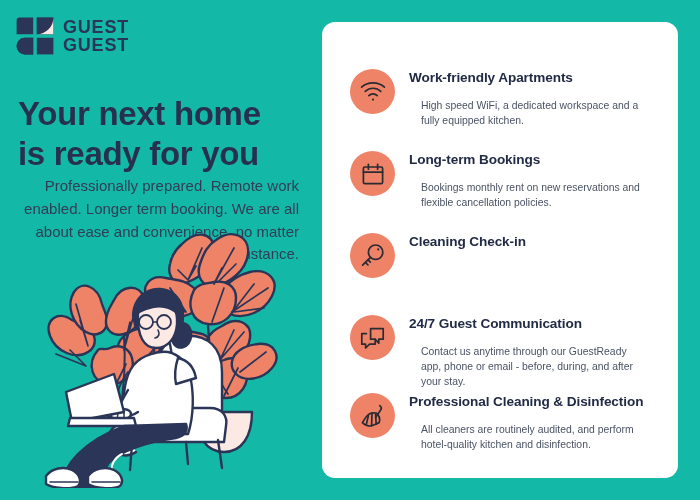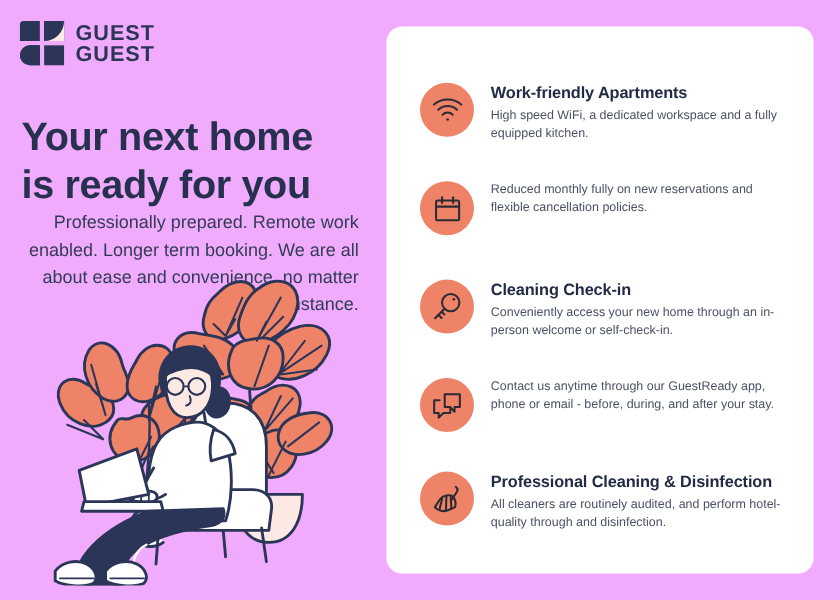--- a/index.html
+++ b/index.html
@@ -10,21 +10,21 @@
     width: 700px;
     height: 500px;
     overflow: hidden;
     font-family: "Liberation Sans", sans-serif;
     background: #fce9e3;
   }
   #page {
     position: relative;
     width: 700px;
     height: 500px;
-    background: #f0abfc;
+    background: #14b8a6;
     box-sizing: border-box;
   }
 
   
   #left-col {
     position: absolute;
     left: 0;
     top: 0;
     width: 320px;
     height: 500px;
@@ -136,21 +136,21 @@
     font-weight: bold;
     line-height: 1.25;
     margin: 0 0 3px 0;
     letter-spacing: -0.1px;
   }
   .feature-desc {
     color: #4a5264;
     font-size: 10.4px;
     font-weight: 400;
     line-height: 1.42;
-    margin: 0;
+    margin: 12px;
   }
 </style>
 </head>
 <body>
 
 <div id="page">
 
   <div id="left-col">
 
     <div id="logo">
@@ -294,62 +294,63 @@
     <div class="feature-row" style="top:129px">
       <div class="feature-icon">
         <svg width="24" height="24" viewBox="0 0 24 24" fill="none" stroke="#2b2b33" stroke-width="1.7" stroke-linecap="round" stroke-linejoin="round">
           <rect x="2.4" y="5" width="19.2" height="16.6" rx="1.4"></rect>
           <path d="M2.4 10.2 H21.6"></path>
           <path d="M7.4 2.4 V7.2"></path>
           <path d="M16.6 2.4 V7.2"></path>
         </svg>
       </div>
       <div class="feature-text">
-        <p class="feature-desc">Reduced monthly fully on new reservations and flexible cancellation policies.</p>
+        <p class="feature-title">Long-term Bookings</p>
+        <p class="feature-desc">Bookings monthly rent on new reservations and flexible cancellation policies.</p>
       </div>
     </div>
 
     <div class="feature-row" style="top:211px">
       <div class="feature-icon">
         <svg width="25" height="25" viewBox="0 0 25 25" fill="none" stroke="#2b2b33" stroke-width="1.7" stroke-linecap="round" stroke-linejoin="round">
           <circle cx="15.6" cy="9.2" r="7.2"></circle>
           <circle cx="18.2" cy="6.4" r="1.1" fill="#2b2b33" stroke="none"></circle>
           <path d="M10.5 14.3 L2.6 22.2"></path>
           <path d="M5.4 19.4 L8.0 22.0"></path>
           <path d="M8.0 16.8 L10.4 19.2"></path>
         </svg>
       </div>
       <div class="feature-text">
         <p class="feature-title">Cleaning Check-in</p>
-        <p class="feature-desc">Conveniently access your new home through an in-person welcome or self-check-in.</p>
       </div>
     </div>
 
     <div class="feature-row" style="top:293px">
       <div class="feature-icon">
         <svg width="26" height="24" viewBox="0 0 26 24" fill="none" stroke="#2b2b33" stroke-width="1.7" stroke-linecap="round" stroke-linejoin="round">
           <path d="M10.6 2.6 H23.2 V13.2 H18.8 L18.8 17.2 L15.0 13.2 H10.6 Z"></path>
           <path d="M15.2 13.4 L15.2 18.2 H9.6 L5.6 22.0 L5.6 18.2 H1.8 V7.6 H6.4"></path>
         </svg>
       </div>
       <div class="feature-text">
+        <p class="feature-title">24/7 Guest Communication</p>
         <p class="feature-desc">Contact us anytime through our GuestReady app, phone or email - before, during, and after your stay.</p>
       </div>
     </div>
 
     <div class="feature-row" style="top:371px">
       <div class="feature-icon">
         <svg width="26" height="26" viewBox="0 0 26 26" fill="none" stroke="#2b2b33" stroke-width="1.7" stroke-linecap="round" stroke-linejoin="round">
           <path d="M19.8 2.6 C21.2 3.6 21.6 5.4 20.8 6.8 L15.6 14.6"></path>
           <path d="M16.2 10.0 C12.0 9.2 8.0 11.0 5.6 14.6 L2.4 19.6 C5.0 22.6 9.4 23.8 13.2 22.2 L19.2 19.6 C20.2 16.0 19.2 12.2 16.2 10.0 Z"></path>
           <path d="M8.4 12.8 L6.2 21.8"></path>
           <path d="M12.0 10.6 L11.6 22.8"></path>
           <path d="M15.6 11.2 L16.2 21.2"></path>
         </svg>
       </div>
       <div class="feature-text">
         <p class="feature-title">Professional Cleaning &amp; Disinfection</p>
-        <p class="feature-desc">All cleaners are routinely audited, and perform hotel-quality through and disinfection.</p>
+        <p class="feature-desc">All cleaners are routinely audited, and perform hotel-quality kitchen and disinfection.</p>
       </div>
     </div>
 
   </div>
 </div>
 
 </body></html>

